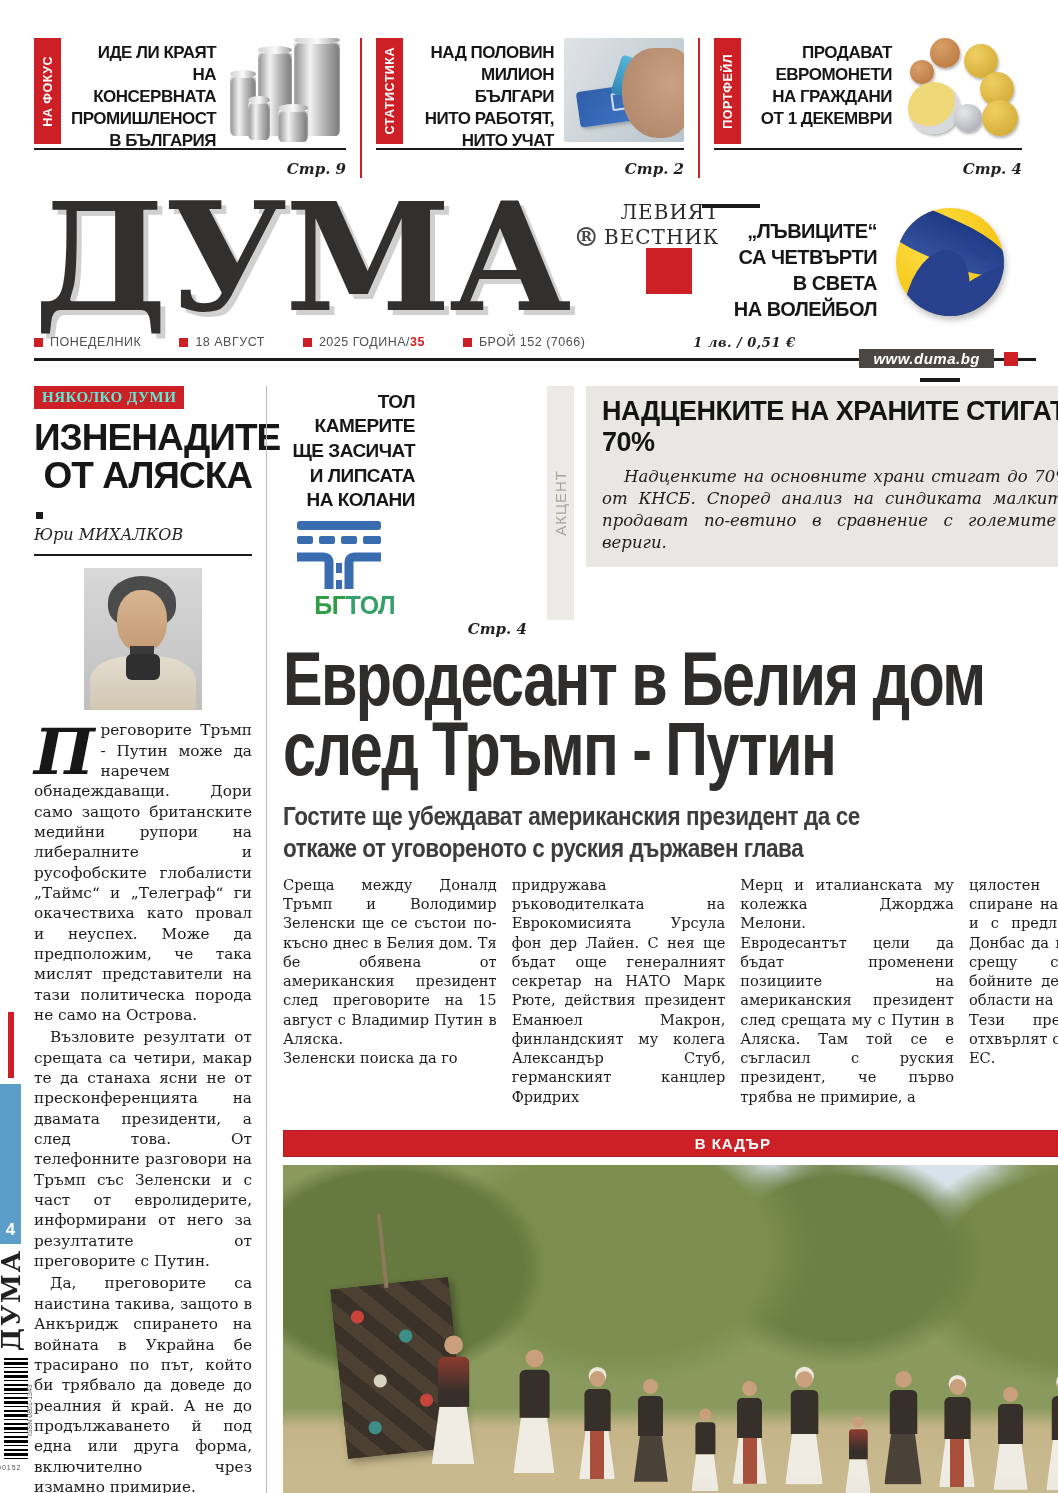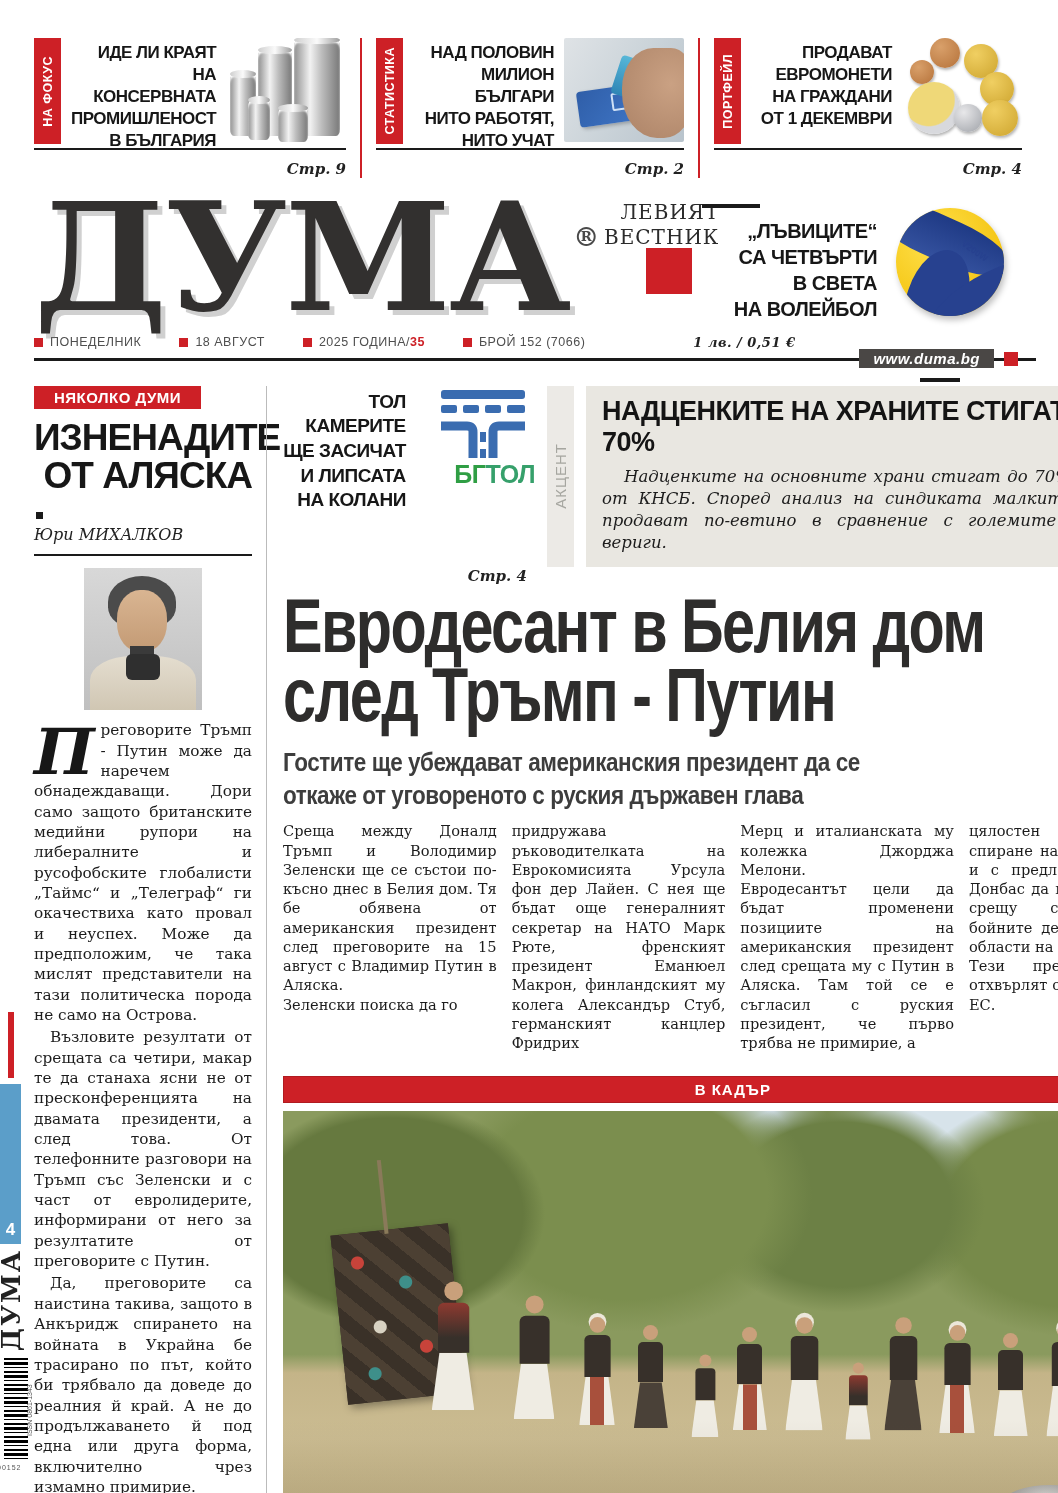--- a/index.html
+++ b/index.html
@@ -68,21 +68,21 @@
   .toprule { position:relative; margin:2px 22px 0 34px; border-top:3px solid #1a1a1a; height:20px; }
   .site-badge { position:absolute; right:42px; top:-12px; background:#4a4745; color:#fff; font-weight:bold; font-size:15px; font-style:italic; padding:1px 14px; letter-spacing:0.5px; }
   .site-sq { position:absolute; right:18px; top:-9px; width:14px; height:14px; background:#cd2026; }
 
   
   .content { display:flex; padding:8px 22px 0 34px; }
   .left-col { width:232px; padding-right:14px; }
   .main-col { flex:1; border-left:1px solid #bbb; padding-left:16px; }
 
   
-  .badge { display:inline-block; background:#cd2026; color:#ffffff; font-weight:bold; font-size:15px; padding:3px 20px; letter-spacing:0.5px; }
+  .badge { display:inline-block; background:#cd2026; color:#5eead4; font-weight:bold; font-size:15px; padding:3px 8px; letter-spacing:0.5px;font-family:Liberation Serif, serif; }
   .op-head { font-size:37px; line-height:1.05; color:#171717; margin-top:10px; letter-spacing:-1px; }
   .op-bullet { width:7px; height:7px; background:#1a1a1a; margin:16px 0 6px 2px; }
   .op-author { font-family:"DejaVu Serif", serif; font-style:italic; font-size:16px; color:#222; }
   .op-rule { border-top:2px solid #1a1a1a; margin:10px 0 12px; }
   .portrait { width:118px; height:142px; margin:0 auto 10px; position:relative; background:linear-gradient(#d8d8d8,#bfbfbf); overflow:hidden; }
   .portrait .hair { position:absolute; left:24px; top:8px; width:68px; height:52px; border-radius:50% 50% 40% 40%; background:#4b4b4b; }
   .portrait .face { position:absolute; left:33px; top:22px; width:50px; height:62px; border-radius:46%; background:linear-gradient(#d9b592,#c39a74); }
   .portrait .neck { position:absolute; left:46px; top:78px; width:24px; height:18px; background:#3a3a3a; }
   .portrait .coat { position:absolute; left:6px; top:88px; width:106px; height:60px; background:linear-gradient(#e4ddcf,#cec4b0); border-radius:40% 40% 0 0; }
   .portrait .roll { position:absolute; left:42px; top:86px; width:34px; height:26px; background:#2f2f2f; border-radius:6px; }
@@ -95,21 +95,21 @@
   .edge-red { position:absolute; left:8px; top:1012px; width:6px; height:66px; background:#cd2026; }
   .edge-blue { position:absolute; left:0; top:1084px; width:21px; height:160px; background:#5b9ec9; color:#fff; font-weight:bold; font-size:17px; display:flex; align-items:flex-end; justify-content:center; padding-bottom:4px; }
   .edge-logo { position:absolute; left:-4px; top:1250px; width:30px; height:100px; display:flex; align-items:center; justify-content:center; }
   .edge-logo span { writing-mode:vertical-rl; transform:rotate(180deg); font-family:"DejaVu Serif", serif; font-weight:bold; font-size:26px; color:#222; letter-spacing:2px; }
   .barcode { position:absolute; left:4px; top:1358px; width:24px; height:104px; background:repeating-linear-gradient(to bottom,#000 0 2px,#fff 2px 4px,#000 4px 7px,#fff 7px 9px,#000 9px 10px,#fff 10px 13px); }
   .issn { position:absolute; left:26px; top:1358px; font-size:7px; color:#555; writing-mode:vertical-rl; transform:rotate(180deg); height:104px; text-align:center; }
   .bc-num { position:absolute; left:-3px; top:1464px; font-size:7px; color:#555; letter-spacing:1px; }
 
   
   .mid-row { display:flex; gap:12px; }
-  .toll { display:flex; gap:25px; width:252px; }
+  .toll { display:flex; gap:4px; width:252px;flex-direction:column; }
   .toll-head { font-size:19px; line-height:1.3; color:#171717; width:132px; padding-top:4px; }
   .toll-logo { text-align:right; width:112px; }
   .toll-logo svg { display:block; margin:0 auto; }
   .toll-name { font-size:25px; font-weight:bold; letter-spacing:-0.5px; }
   .toll-name .bg { color:#2f9e44; } .toll-name .tol { color:#36a06b; font-weight:bold; }
   .akcent-label { width:27px; background:#eceae6; display:flex; align-items:center; justify-content:center; }
   .akcent-label span { writing-mode:vertical-rl; transform:rotate(180deg); color:#a6a6a0; font-size:15px; letter-spacing:1px; }
   .akcent { flex:1; }
   .akcent-box { background:#e9e7e1; padding:10px 16px 12px; }
   .akcent-head { font-size:27px; letter-spacing:-0.5px; color:#141414; }
@@ -340,21 +340,21 @@
         <span>след Тръмп - Путин</span>
       </h1>
       <div class="deck">
           <span>Гостите ще убеждават американския президент да се
 откаже от уговореното с руския държавен глава</span>
         </div>
 
       <div class="cols">
         <div class="col">Среща между Доналд Тръмп и Володимир Зеленски ще се състои по-късно днес в Белия дом. Тя бе обявена от американския президент след преговорите на 15 август с Владимир Путин в Аляска.
 Зеленски поиска да го</div>
-        <div class="col">придружава ръководителката на Еврокомисията Урсула фон дер Лайен. С нея ще бъдат още генералният секретар на НАТО Марк Рюте, френският президент Еманюел Макрон, финландският му колега Александър Стуб, германският канцлер Фридрих</div>
+        <div class="col">придружава ръководителката на Еврокомисията Урсула фон дер Лайен. С нея ще бъдат още генералният секретар на НАТО Марк Рюте, действия президент Еманюел Макрон, финландският му колега Александър Стуб, германският канцлер Фридрих</div>
         <div class="col">Мерц и италианската му колежка Джорджа Мелони.
 Евродесантът цели да бъдат променени позициите на американския президент след срещата му с Путин в Аляска. Там той се е съгласил с руския президент, че първо трябва не примирие, а</div>
         <div class="col">цялостен договор за спиране на войната, както и с предложение целият Донбас да мине към Русия срещу спирането на бойните действия в други области на Украйна.
 Тези предложения се отхвърлят от Зеленски и от ЕС.</div>
       </div>
       <div class="lead-page pageref">Стр. 7</div>
 
       <div class="vkadar">В КАДЪР</div>
 
       <div class="photo">

